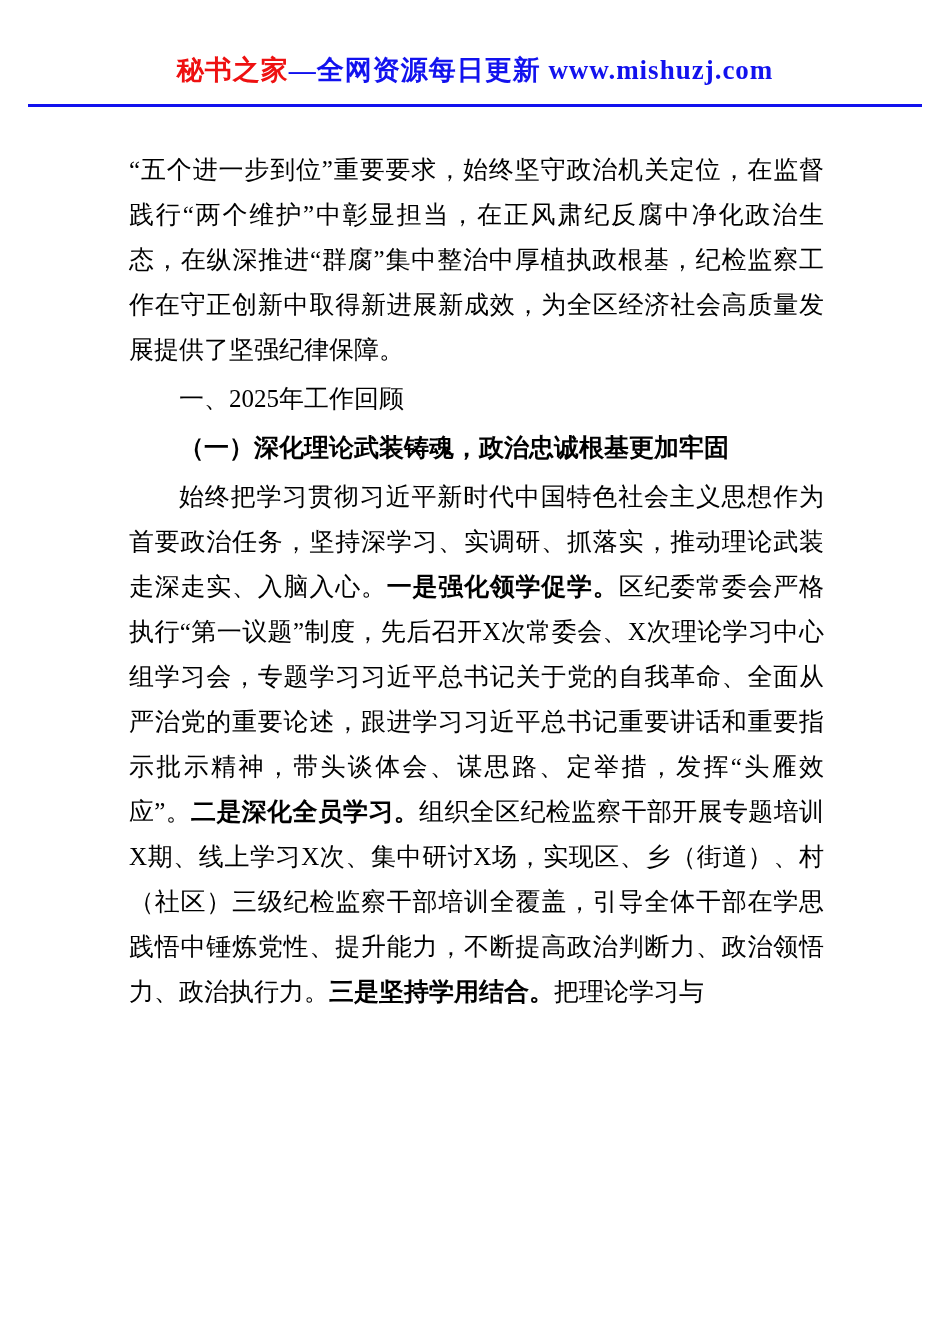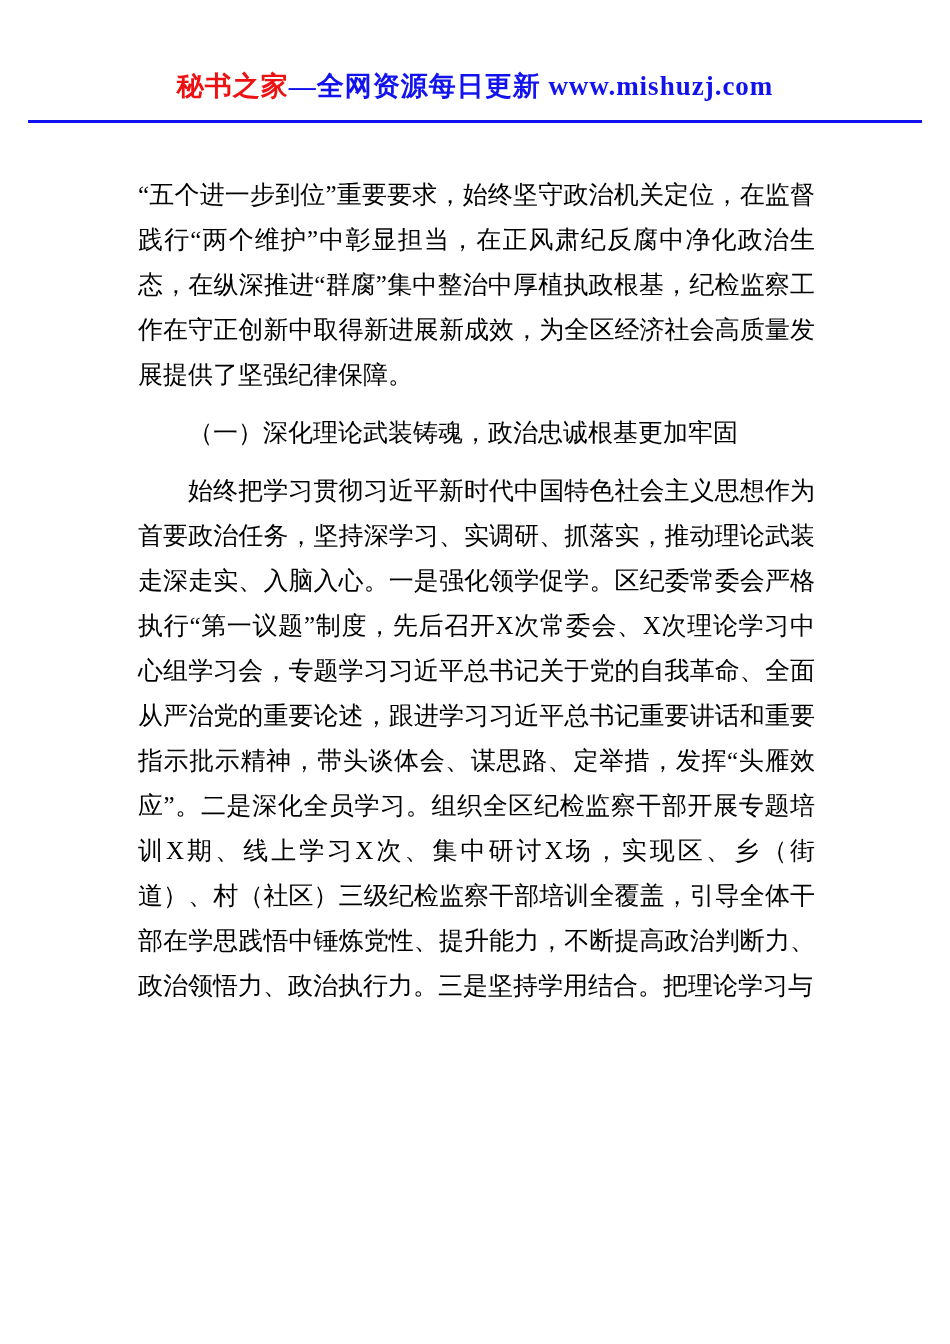--- a/index.html
+++ b/index.html
@@ -12,21 +12,21 @@
     width: 950px;
     height: 1344px;
     margin: 0 auto;
     background: #ffffff;
     font-family: "Liberation Serif", "DejaVu Serif", serif;
     color: #000000;
     overflow: hidden;
     box-sizing: border-box;
   }
   .page-header {
-    padding-top: 68px;
+    padding-top: 52px;
     text-align: center;
     font-size: 27px;
     font-weight: bold;
     letter-spacing: 1px;
     white-space: nowrap;
   }
   .page-header .brand {
     color: var(--brand-color, #ee1111);
   }
   .page-header .tagline,
@@ -39,40 +39,41 @@
     margin: 16px 28px 0 28px;
   }
   .document-body {
     padding: 36px 122px 0 125px;
     font-size: 25px;
     line-height: 45px;
     text-align: justify;
     text-justify: inter-ideograph;
   }
   .para {
-    margin: 13px;
+    margin: 4px;
     padding: 0;
   }
   .para.indent {
     text-indent: 2em;
   }
   .bold {
-    font-weight: normal;
+    font-weight: bold;
   }
 </style>
 </head>
 <body>
 
 <div class="page">
 
   <header class="page-header">
     <span class="brand">秘书之家</span><span class="tagline">—全网资源每日更新 </span><span class="url">www.mishuzj.com</span>
   </header>
 
   <div class="header-divider"></div>
 
   <main class="document-body">
       <p class="para"><span>“五个进一步到位”重要要求，始终坚守政治机关定位，在监督践行“两个维护”中彰显担当，在正风肃纪反腐中净化政治生态，在纵深推进“群腐”集中整治中厚植执政根基，纪检监察工作在守正创新中取得新进展新成效，为全区经济社会高质量发展提供了坚强纪律保障。</span></p>
+      <p class="para indent"><span>一、2025年工作回顾</span></p>
       <p class="para indent"><span class="bold">（一）深化理论武装铸魂，政治忠诚根基更加牢固</span></p>
       <p class="para indent"><span>始终把学习贯彻习近平新时代中国特色社会主义思想作为首要政治任务，坚持深学习、实调研、抓落实，推动理论武装走深走实、入脑入心。</span><span class="bold">一是强化领学促学。</span><span>区纪委常委会严格执行“第一议题”制度，先后召开X次常委会、X次理论学习中心组学习会，专题学习习近平总书记关于党的自我革命、全面从严治党的重要论述，跟进学习习近平总书记重要讲话和重要指示批示精神，带头谈体会、谋思路、定举措，发挥“头雁效应”。</span><span class="bold">二是深化全员学习。</span><span>组织全区纪检监察干部开展专题培训X期、线上学习X次、集中研讨X场，实现区、乡（街道）、村（社区）三级纪检监察干部培训全覆盖，引导全体干部在学思践悟中锤炼党性、提升能力，不断提高政治判断力、政治领悟力、政治执行力。</span><span class="bold">三是坚持学用结合。</span><span>把理论学习与</span></p>
     </main>
 
 </div>
 
 </body></html>

